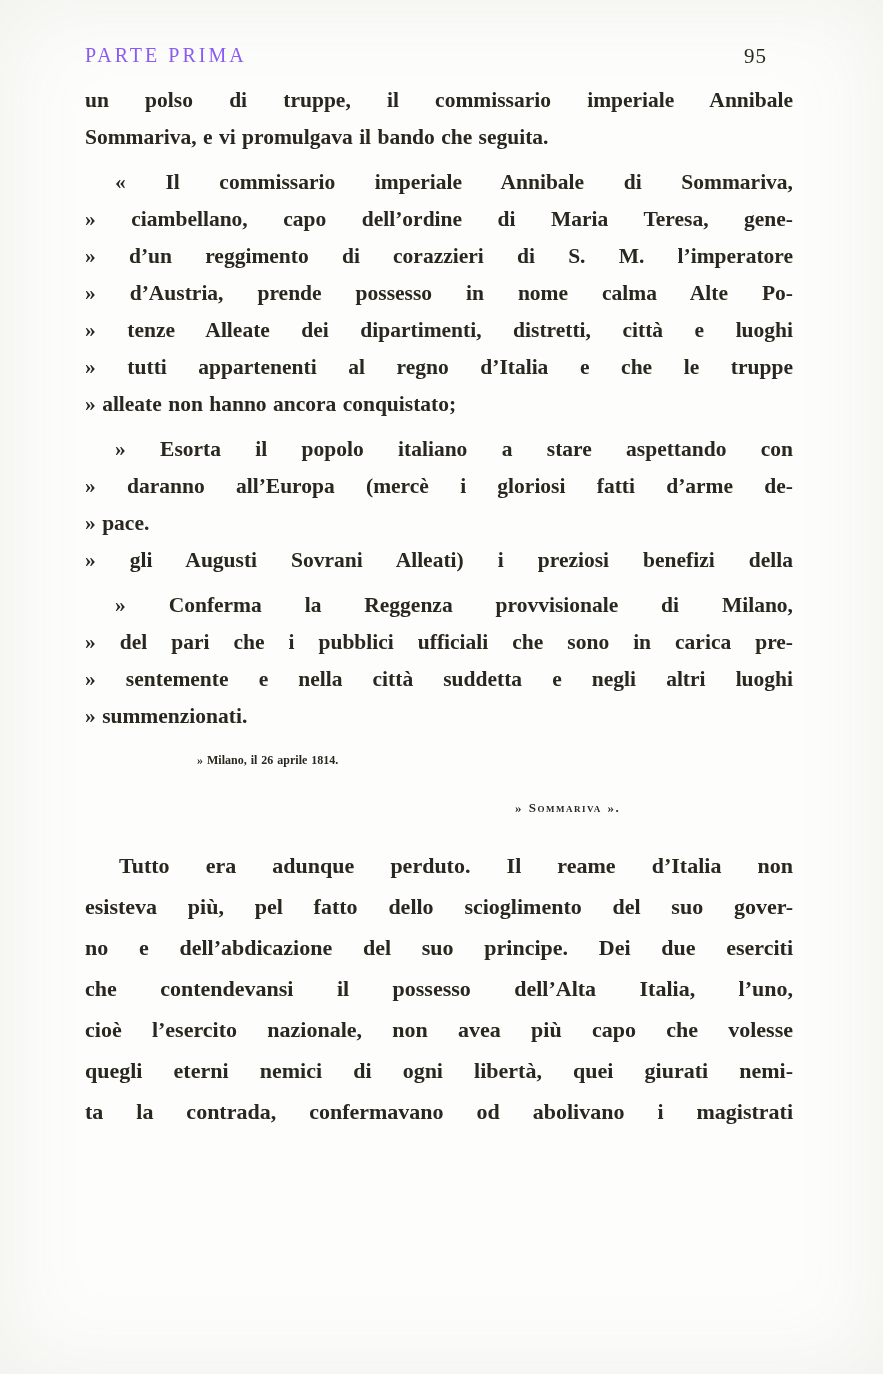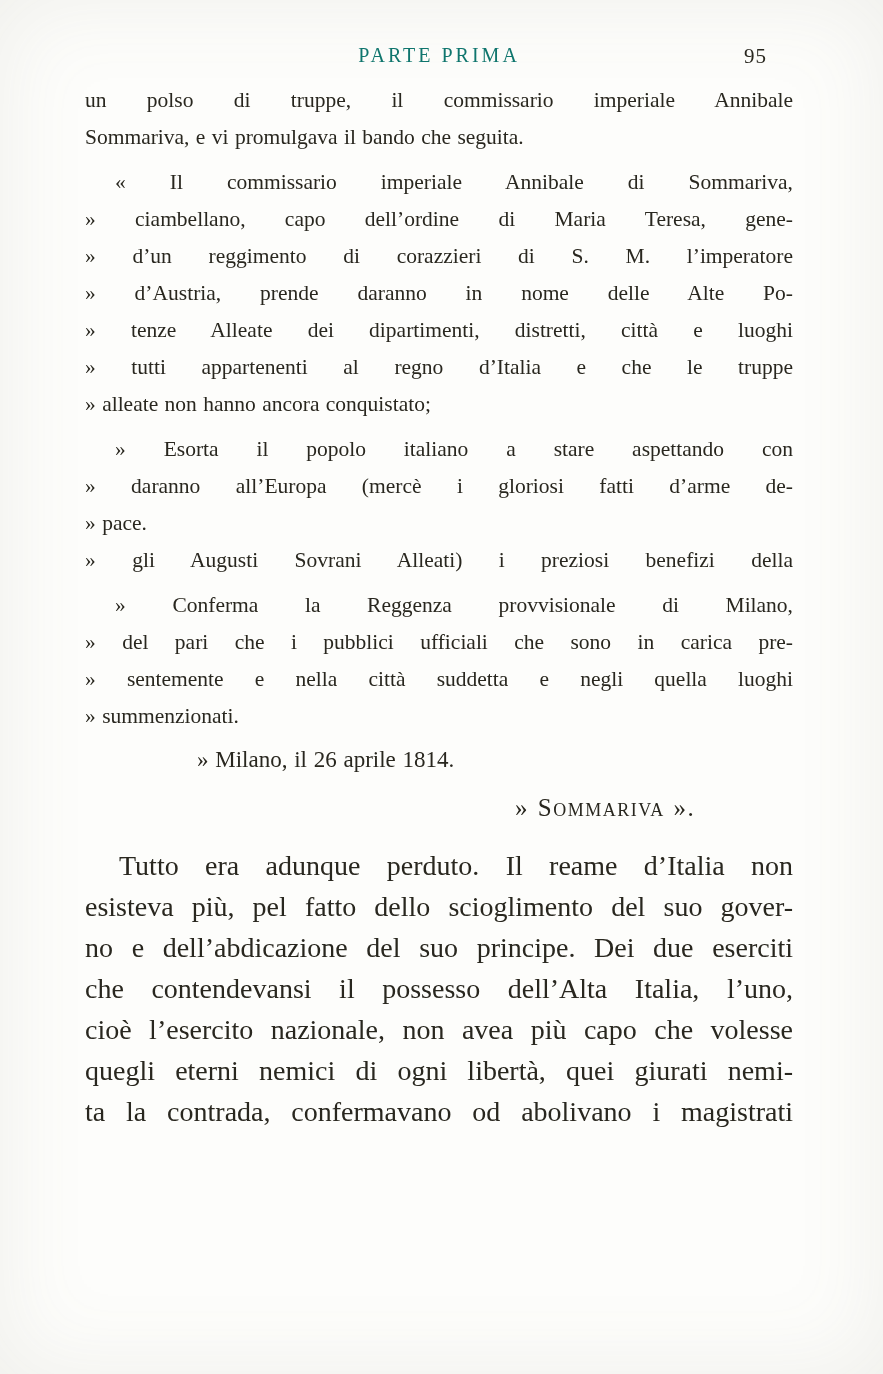--- a/index.html
+++ b/index.html
@@ -21,65 +21,66 @@
     top: 44px;
     width: 708px;
   }
   .running-head {
     position: relative;
     height: 28px;
     margin-bottom: 10px;
   }
   .head-title {
     display: block;
-    text-align: center;
+    text-align: left;
     font-size: 20px;
     letter-spacing: 3px;
-    color: #0f766e;
+    color: #8b5cf6;
   }
   .page-number {
     position: absolute;
     right: 26px;
     top: 0;
     font-size: 21px;
     letter-spacing: 1px;
   }
   .text-block {
     width: 708px;
   }
   .line {
     font-size: 21.5px;
     line-height: 37px;
     height: 37px;
     overflow: hidden;
     white-space: normal;
     word-spacing: 1px;
+    font-weight: bold;
   }
   
   .just {
     text-align: justify;
   }
   .just::after {
     content: "";
     display: inline-block;
     width: 100%;
     height: 0;
   }
   .qf { padding-left: 30px; margin-top: 8px; }            
   .bf { padding-left: 34px; }            
-  .b  { font-size: 28px; line-height: 41px; height: 41px; }
+  .b  { font-size: 22px; line-height: 41px; height: 41px; }
   .d  {                                   
     padding-left: 112px;
-    font-size: 23px;
+    font-size: 12px;
     height: 34px;
     line-height: 34px;
   }
   .sig {                                  
     padding-left: 430px;
-    font-size: 25px;
+    font-size: 13px;
     font-variant: small-caps;
     letter-spacing: 1.5px;
     height: 36px;
     line-height: 36px;
   }
   .gap-s { margin-top: 8px; }
   .gap-m { margin-top: 13px; }
   .gap-l { margin-top: 19px; }
   
   .vignette {
@@ -96,31 +97,31 @@
   <div class="running-head">
     <span class="head-title">PARTE PRIMA</span>
     <span class="page-number">95</span>
   </div>
   <div class="text-block">
       <div class="line just">un polso di truppe, il commissario imperiale Annibale</div>
       <div class="line">Sommariva, e vi promulgava il bando che seguita.</div>
       <div class="line qf just">« Il commissario imperiale Annibale di Sommariva,</div>
       <div class="line just">» ciambellano, capo dell’ordine di Maria Teresa, gene-</div>
       <div class="line just">» d’un reggimento di corazzieri di S. M. l’imperatore</div>
-      <div class="line just">» d’Austria, prende daranno in nome delle Alte Po-</div>
+      <div class="line just">» d’Austria, prende possesso in nome calma Alte Po-</div>
       <div class="line just">» tenze Alleate dei dipartimenti, distretti, città e luoghi</div>
       <div class="line just">» tutti appartenenti al regno d’Italia e che le truppe</div>
       <div class="line">» alleate non hanno ancora conquistato;</div>
       <div class="line qf just gap-s">» Esorta il popolo italiano a stare aspettando con</div>
       <div class="line just">» daranno all’Europa (mercè i gloriosi fatti d’arme de-</div>
       <div class="line">» pace.</div>
       <div class="line just">» gli Augusti Sovrani Alleati) i preziosi benefizi della</div>
       <div class="line qf just gap-s">» Conferma la Reggenza provvisionale di Milano,</div>
       <div class="line just">» del pari che i pubblici ufficiali che sono in carica pre-</div>
-      <div class="line just">» sentemente e nella città suddetta e negli quella luoghi</div>
+      <div class="line just">» sentemente e nella città suddetta e negli altri luoghi</div>
       <div class="line">» summenzionati.</div>
       <div class="line d gap-s">» Milano, il 26 aprile 1814.</div>
       <div class="line sig gap-m">» Sommariva ».</div>
       <div class="line b bf just gap-l">Tutto era adunque perduto. Il reame d’Italia non</div>
       <div class="line b just">esisteva più, pel fatto dello scioglimento del suo gover-</div>
       <div class="line b just">no e dell’abdicazione del suo principe. Dei due eserciti</div>
       <div class="line b just">che contendevansi il possesso dell’Alta Italia, l’uno,</div>
       <div class="line b just">cioè l’esercito nazionale, non avea più capo che volesse</div>
       <div class="line b just">quegli eterni nemici di ogni libertà, quei giurati nemi-</div>
       <div class="line b just">ta la contrada, confermavano od abolivano i magistrati</div>

